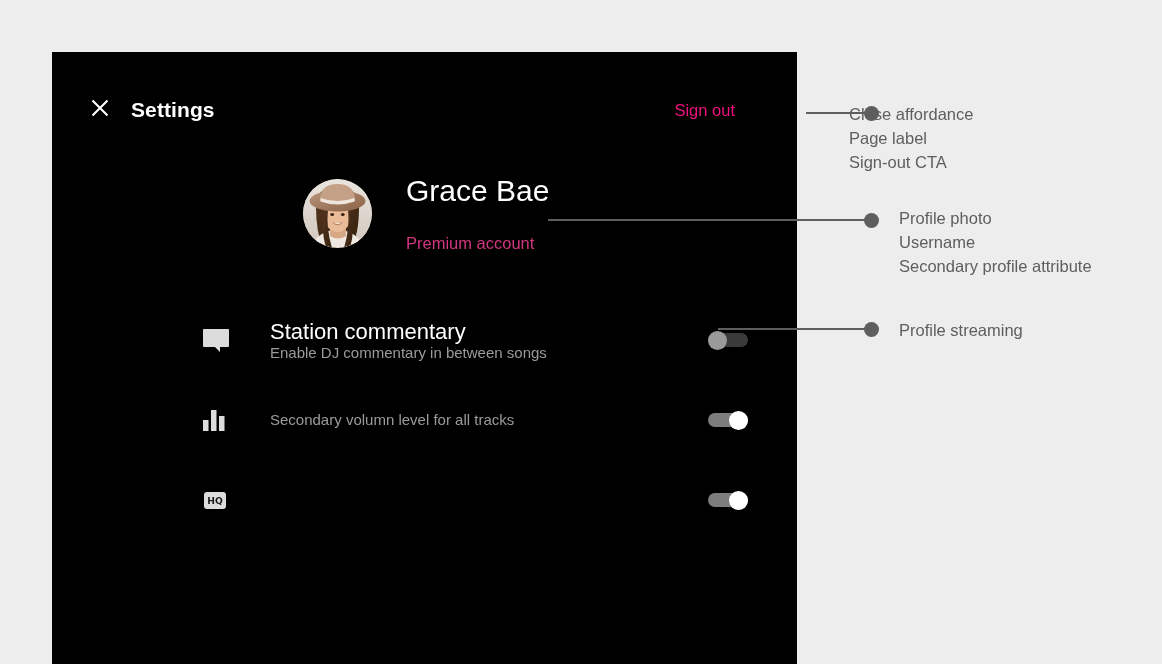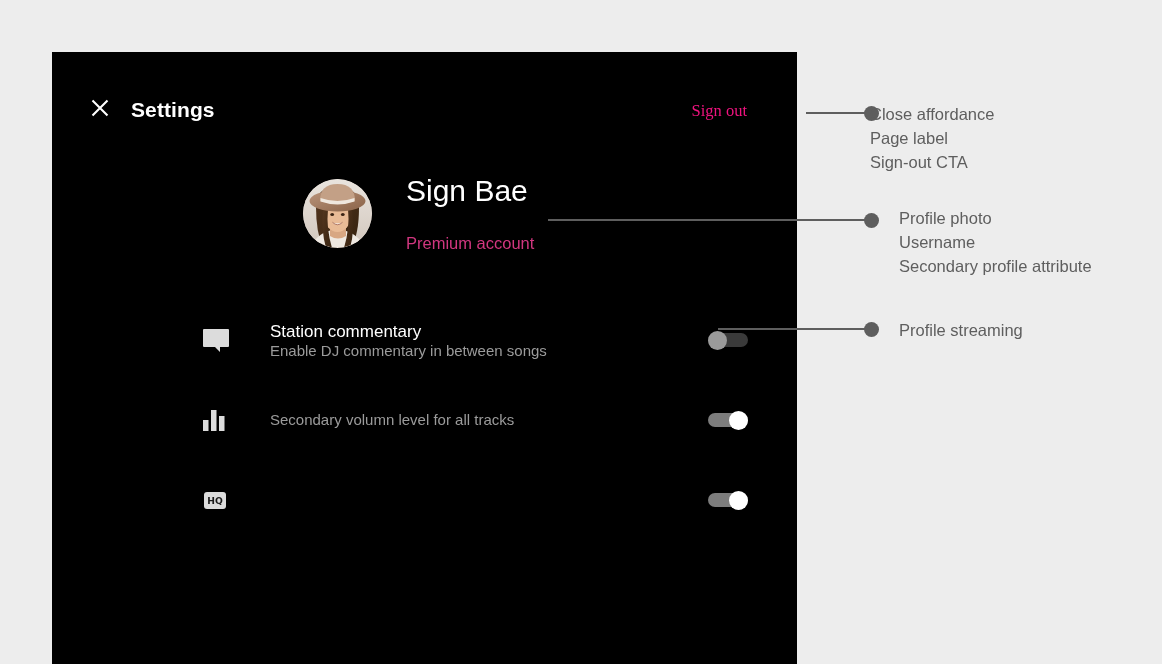--- a/index.html
+++ b/index.html
@@ -51,30 +51,30 @@
     left: 79px;
     top: 46px;
     font-size: 21px;
     font-weight: bold;
     color: #ffffff;
     letter-spacing: .1px;
     white-space: nowrap;
   }
   #sign-out-button {
     position: absolute;
-    right: 50px;
+    right: 62px;
     top: 49px;
     font-size: 16.5px;
     color: #f0137f;
     white-space: nowrap;
     cursor: pointer;
     background: none;
     border: none;
     padding: 0;
-    font-family: Liberation Serif, serif;
+    font-family: Liberation Sans, sans-serif;
   }
 
   
   #profile-block {
     position: absolute;
     left: 251px;
     top: 123px;
     display: flex;
     align-items: center;
   }
@@ -132,21 +132,21 @@
     align-items: center;
   }
   .row-icon svg { display: block; }
   .row-texts {
     position: absolute;
     left: 218px;
     top: 50%;
     transform: translateY(-50%);
   }
   .row-title {
-    font-size: 17px;
+    font-size: 22px;
     color: #ffffff;
     line-height: 1.15;
     white-space: nowrap;
   }
   .row-subtitle {
     font-size: 15px;
     color: #9b9b9b;
     line-height: 1.15;
     white-space: nowrap;
   }
@@ -198,21 +198,21 @@
     position: absolute;
     font-size: 16.5px;
     color: #5e5e5e;
     line-height: 24px;
     white-space: nowrap;
   }
   .annotation-text div { line-height: 24px; }
 
   #ann1-line { left: 806px; top: 112px; width: 60px; }
   #ann1-dot  { left: 864px; top: 106px; }
-  #ann1-text { left: 870px; top: 102px; }
+  #ann1-text { left: 849px; top: 102px; }
 
   #ann2-line { left: 548px; top: 219px; width: 318px; }
   #ann2-dot  { left: 864px; top: 213px; }
   #ann2-text { left: 899px; top: 206px; }
 
   #ann3-line { left: 718px; top: 328px; width: 148px; }
   #ann3-dot  { left: 864px; top: 322px; }
   #ann3-text { left: 899px; top: 318px; }
 </style>
 </head>
@@ -277,21 +277,21 @@
           <ellipse cx="34.5" cy="22" rx="28" ry="10.5" fill="url(#hatGrad)"></ellipse>
 
           <path d="M17 22 q0 -17 17.5 -17 q17.5 0 17.5 17 q-17 6 -35 0 z" fill="#c3a086"></path>
 
           <path d="M17.5 19 q17 6 34 0 l0 3.5 q-17 6 -34 0 z" fill="#efe7de"></path>
         </g>
       </svg>
     </div>
 
     <div id="profile-text">
-      <div id="profile-username">Sign Bae</div>
+      <div id="profile-username">Grace Bae</div>
       <div id="profile-secondary">Premium account</div>
     </div>
   </div>
 
   <div id="settings-list">
 
     <div class="settings-row">
       <div class="row-icon">
         <svg width="30" height="30" viewBox="0 0 30 30" aria-hidden="true">
           <path d="M3 4 h24 a1 1 0 0 1 1 1 v16 a1 1 0 0 1 -1 1 h-8 l0 5 l-5 -5 h-11 a1 1 0 0 1 -1 -1 v-16 a1 1 0 0 1 1 -1 z" fill="#dcdcdc"></path>

